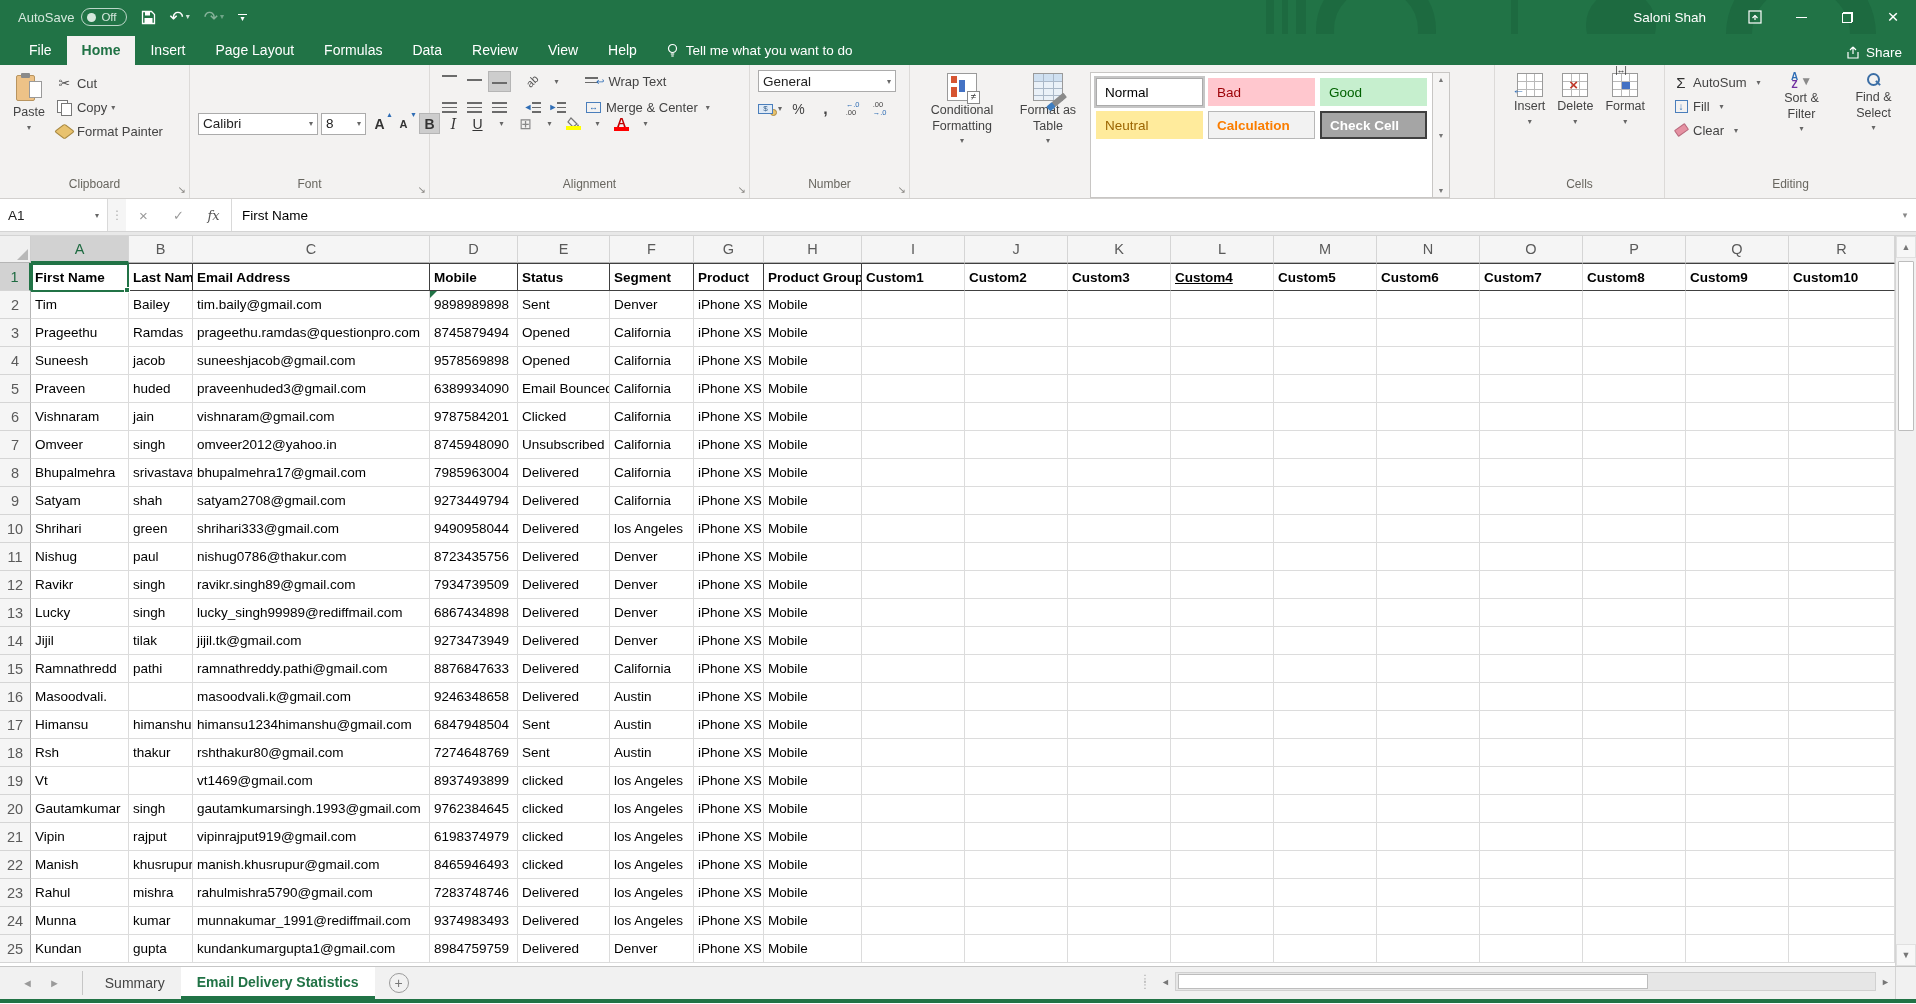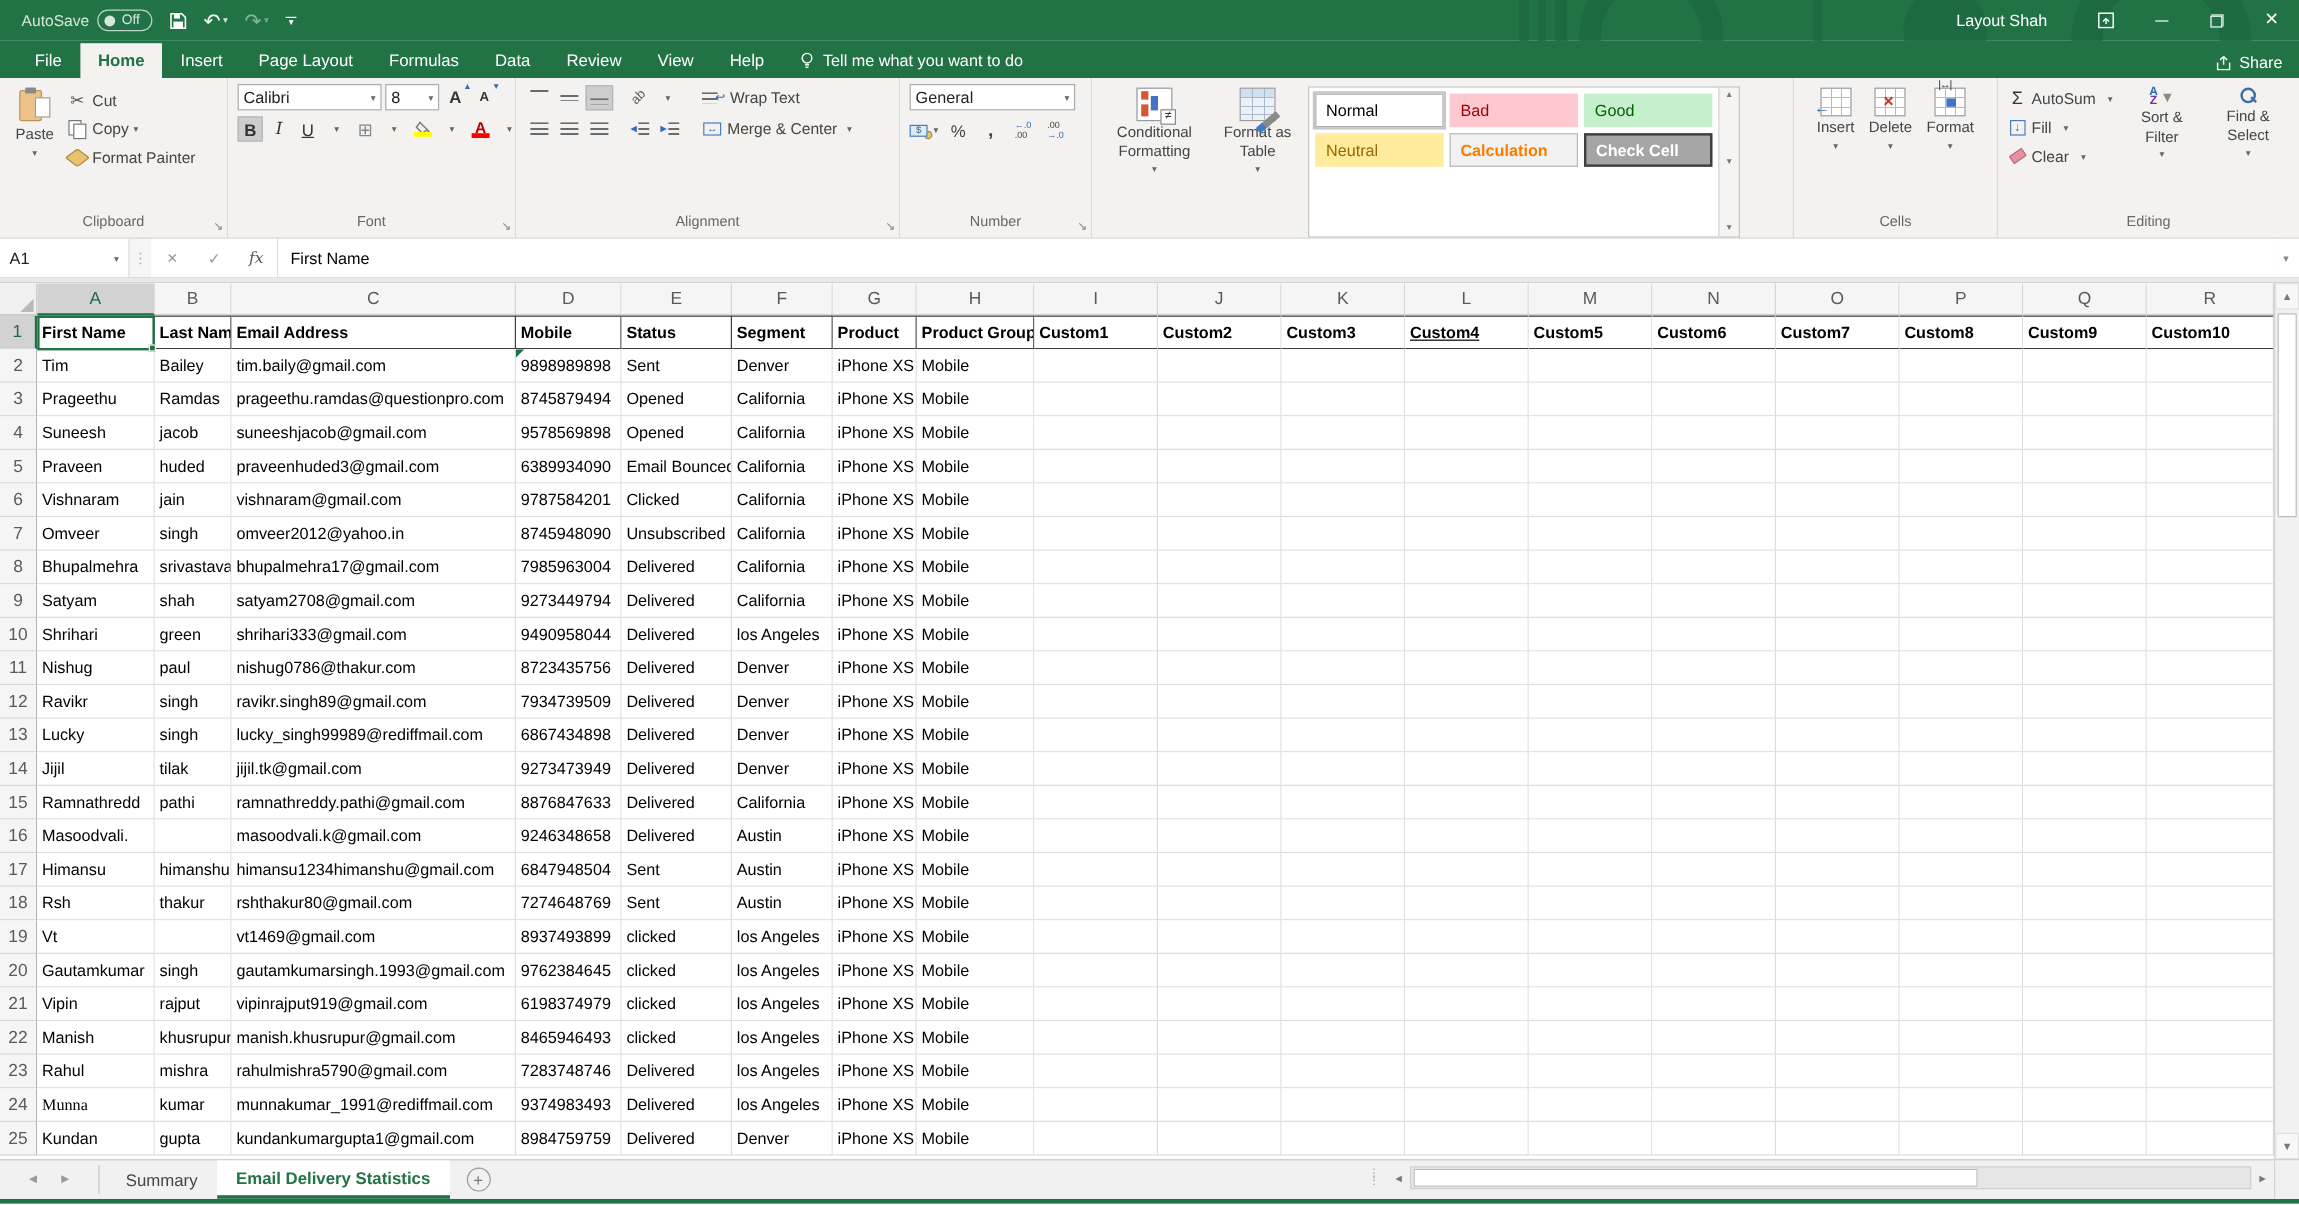--- a/index.html
+++ b/index.html
@@ -209,21 +209,21 @@
           </svg>
       </span>
       <span class="qbtn">↶<span class="dd">▾</span></span>
       <span class="qbtn dim">↷<span class="dd">▾</span></span>
       <span class="qat-more">
           <span class="bar"></span>
           <span class="dd">▾</span>
         </span>
     </div>
     <div class="tb-right">
-      <span class="tb-user">Layout Shah</span>
+      <span class="tb-user">Saloni Shah</span>
       <span class="winbtn">
         <svg width="14" height="14" viewBox="0 0 14 14">
             <rect x="1" y="1" width="12" height="12" fill="none" stroke="#fff" stroke-width="1.2"></rect>
             <path d="M4.5 8 L7 5.5 L9.5 8" fill="none" stroke="#fff" stroke-width="1.2"></path>
             <line x1="7" y1="5.5" x2="7" y2="10" stroke="#fff" stroke-width="1.2"></line>
           </svg>
       </span>
       <span class="winbtn">
           <span class="min-ic"></span>
         </span>
@@ -292,21 +292,21 @@
               </span>
               <span>Format Painter</span>
             </div>
         </div>
       </div>
       <div class="grp-foot">Clipboard</div>
       <span class="launcher">↘</span>
     </div>
 
     <div class="grp" style="width:240px">
-      <div class="grp-body" style="flex-direction:column; gap:5px">
+      <div class="grp-body" style="flex-direction:row; gap:5px">
         <div class="fontrow">
           <span class="selectbox" style="width:120px">
               <span>Calibri</span>
               <span class="dd">▾</span>
             </span>
           <span class="selectbox" style="width:45px">
               <span>8</span>
               <span class="dd">▾</span>
             </span>
           <span class="fbtn growA">
@@ -1061,21 +1061,21 @@
           <div class="g-cell" style="width: 103px;"></div>
           <div class="g-cell" style="width: 103px;"></div>
           <div class="g-cell" style="width: 103px;"></div>
           <div class="g-cell" style="width: 103px;"></div>
           <div class="g-cell" style="width: 103px;"></div>
           <div class="g-cell" style="width: 103px;"></div>
           <div class="g-cell" style="width: 106px;"></div>
         </div>
         <div class="g-row">
           <div class="g-rnum">24</div>
-          <div class="g-cell" style="width: 98px; font-family: Liberation Serif, serif;">Munna</div>
+          <div class="g-cell" style="width: 98px;">Munna</div>
           <div class="g-cell" style="width: 64px;">kumar</div>
           <div class="g-cell" style="width: 237px;">munnakumar_1991@rediffmail.com</div>
           <div class="g-cell" style="width: 88px;">9374983493</div>
           <div class="g-cell" style="width: 92px;">Delivered</div>
           <div class="g-cell" style="width: 84px;">los Angeles</div>
           <div class="g-cell" style="width: 70px;">iPhone XS</div>
           <div class="g-cell" style="width: 98px;">Mobile</div>
           <div class="g-cell" style="width: 103px;"></div>
           <div class="g-cell" style="width: 103px;"></div>
           <div class="g-cell" style="width: 103px;"></div>

